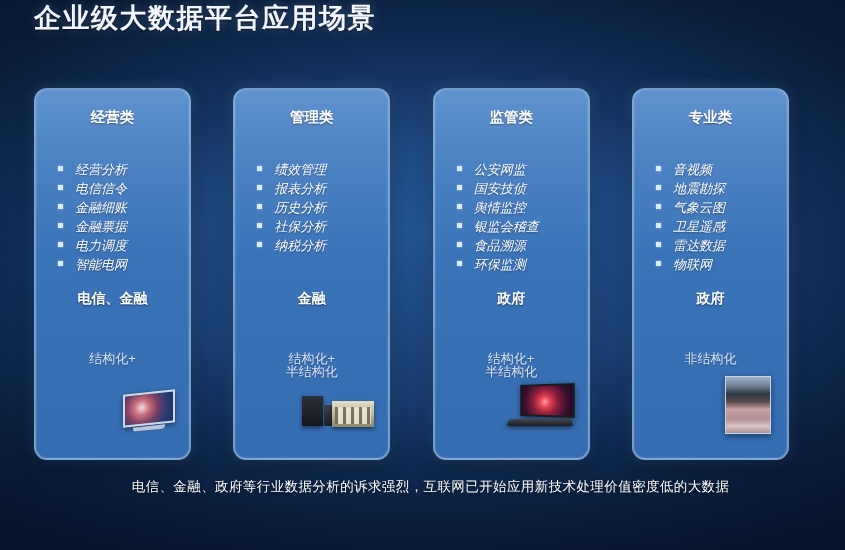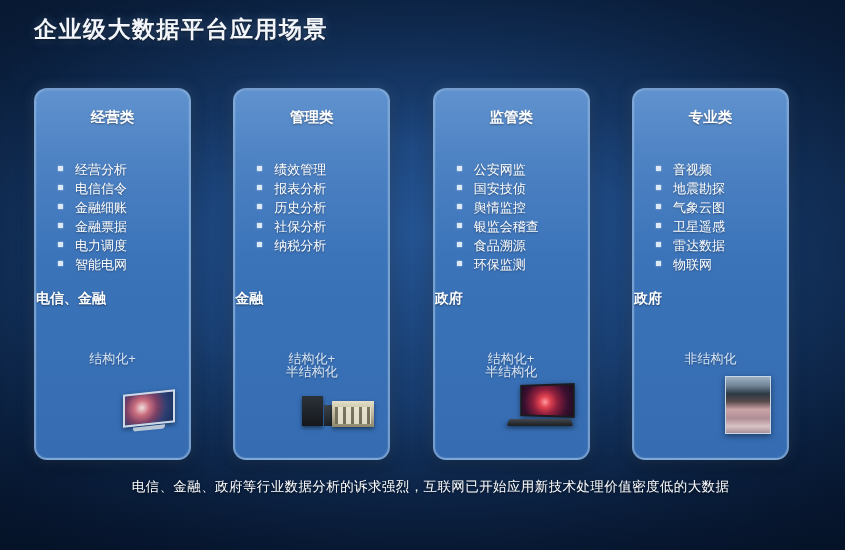--- a/index.html
+++ b/index.html
@@ -25,22 +25,22 @@
     position: absolute;
     inset: 0;
     background:
       radial-gradient(ellipse 70% 60% at 50% 50%, rgba(0,0,0,0) 40%, rgba(3,12,28,0.55) 100%);
     pointer-events: none;
   }
 
   .title {
     position: absolute;
     left: 34px;
-    top: 14px;
-    font-size: 23px;
+    top: 0;
+    font-size: 27px;
     font-weight: bold;
     color: #f2f6fb;
     letter-spacing: 1.5px;
     text-shadow: 0 1px 3px rgba(0,0,0,0.6), 0 0 10px rgba(150,190,235,0.35);
     z-index: 5;
   }
 
   .cards {
     position: absolute;
     left: 34px;
@@ -95,20 +95,21 @@
     margin: 0;
     padding: 0;
     list-style: none;
   }
   .bullet {
     display: flex;
     align-items: baseline;
     padding: 0 0 0 22px;
     line-height: 19px;
     margin-bottom: 0px;
+    font-style: italic;
   }
   .bullet-marker {
     width: 5px;
     height: 5px;
     background: #dce9f6;
     flex: 0 0 auto;
     margin-right: 12px;
     position: relative;
     top: -3px;
     box-shadow: 0 0 2px rgba(255,255,255,0.6);
@@ -118,21 +119,21 @@
     color: #ffffff;
     text-shadow: 0 1px 2px rgba(0,0,0,0.4);
     white-space: nowrap;
   }
 
   .card-footer {
     position: absolute;
     top: 200px;
     left: 0;
     width: 100%;
-    text-align: left;
+    text-align: center;
     font-size: 14px;
     font-weight: bold;
     color: #ffffff;
     text-shadow: 0 1px 2px rgba(0,0,0,0.45);
   }
 
   .structure-label {
     position: absolute;
     top: 262px;
     left: 0;

